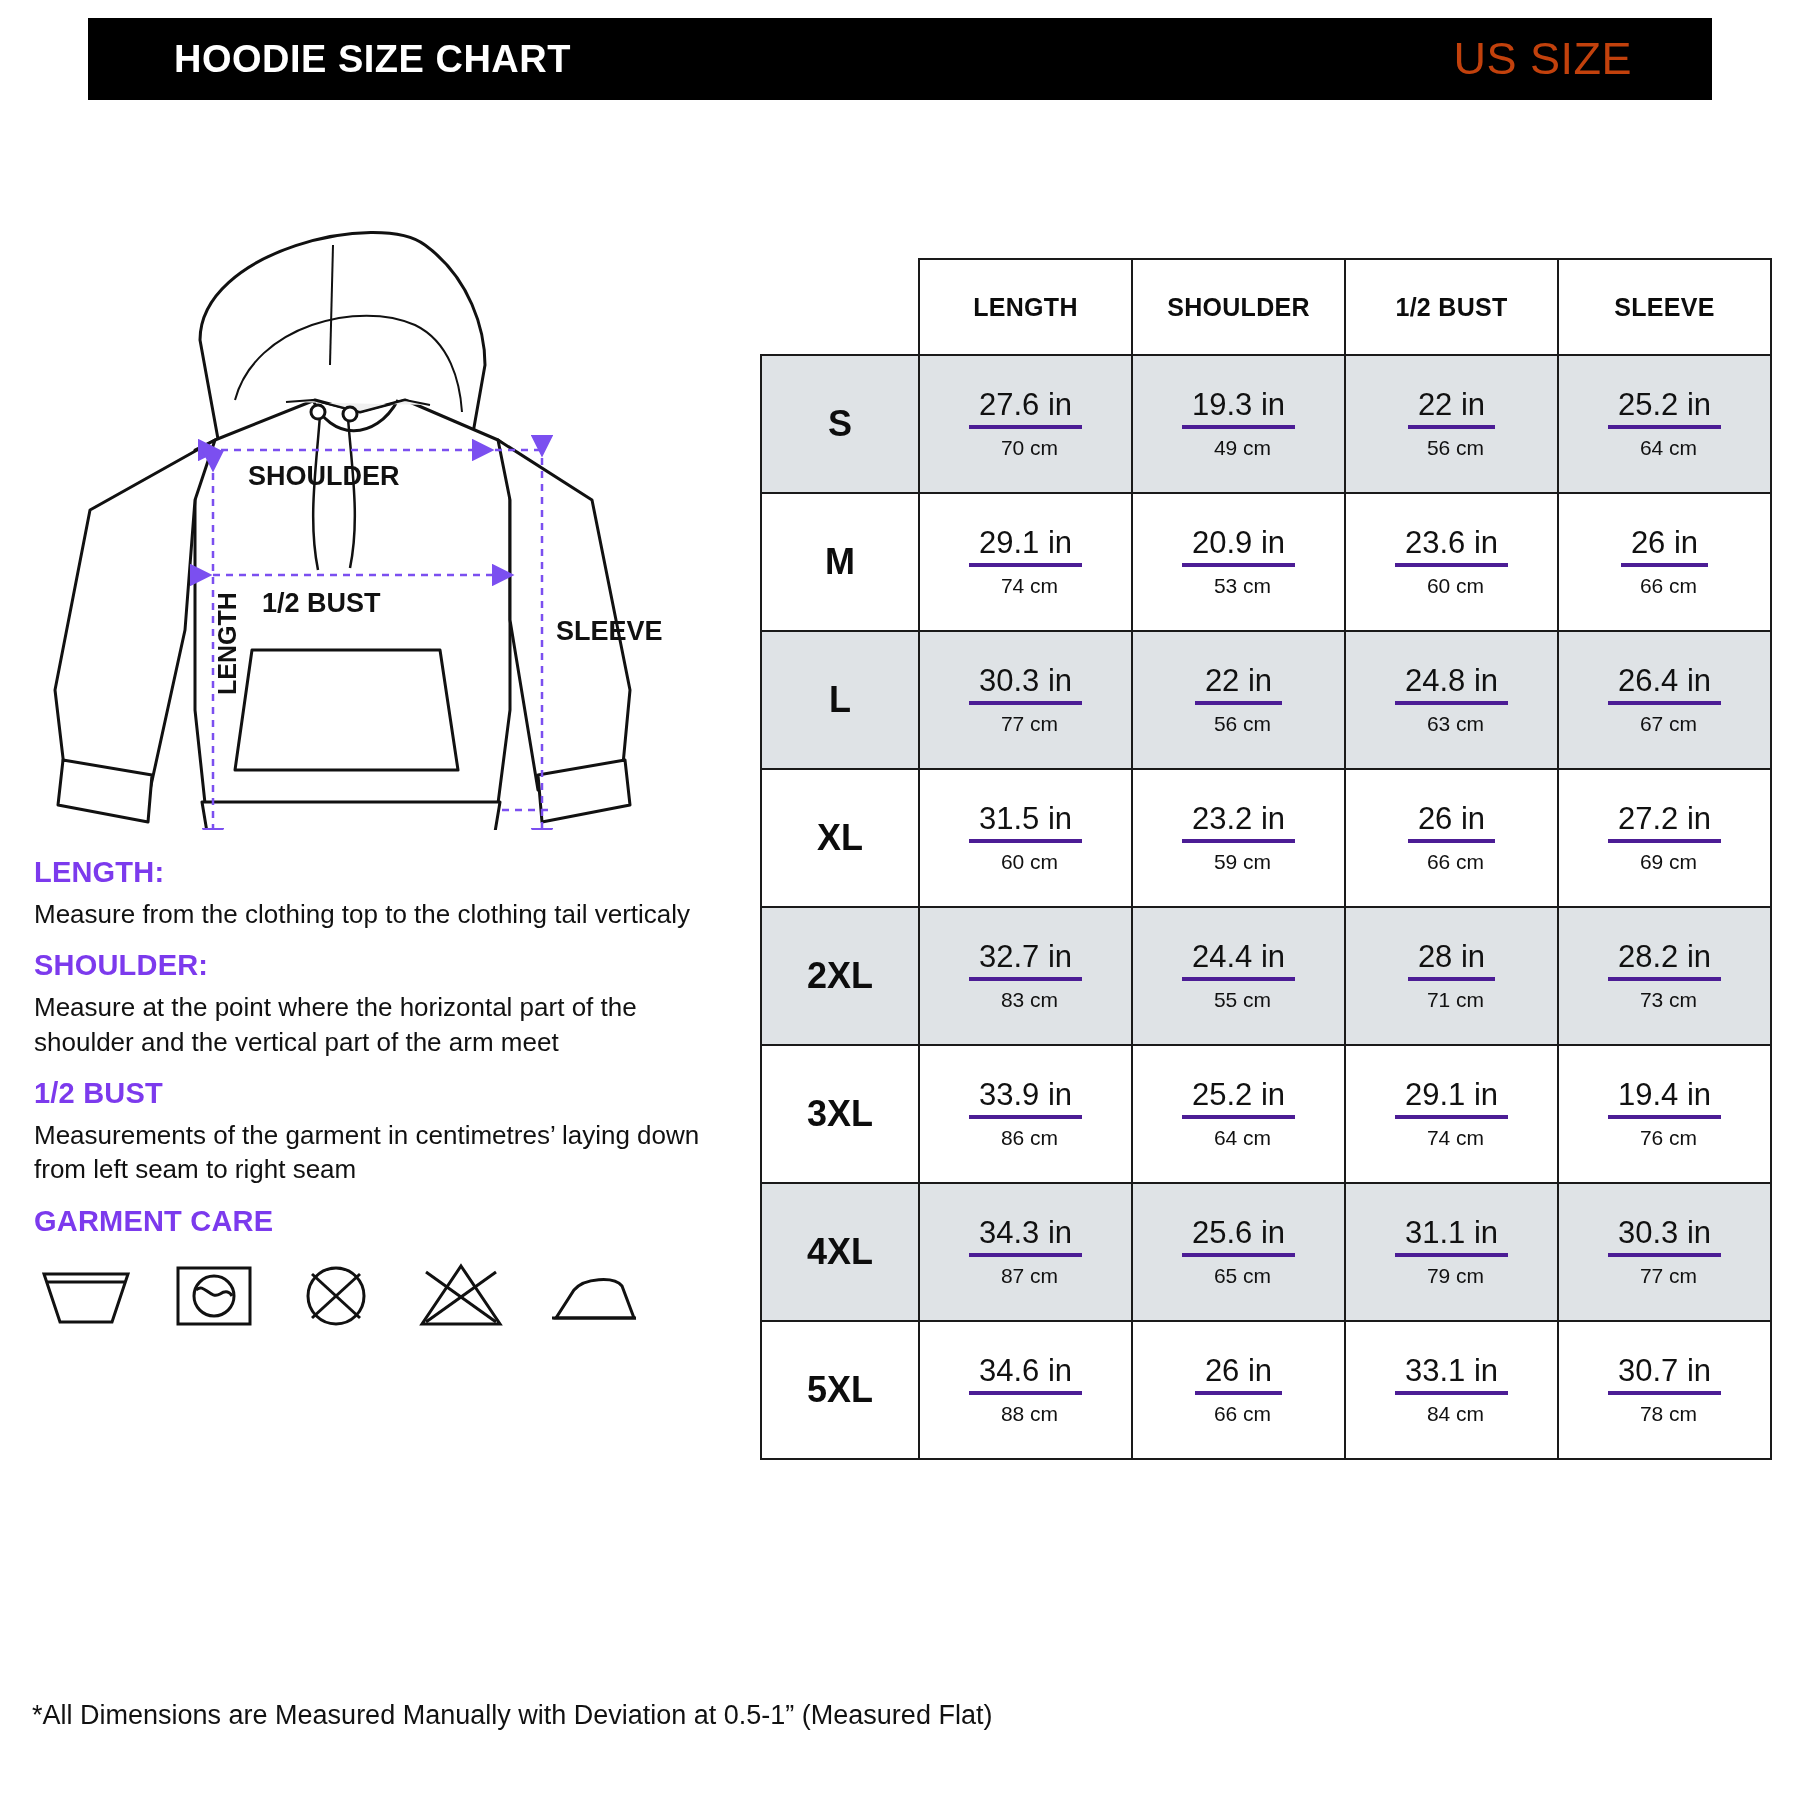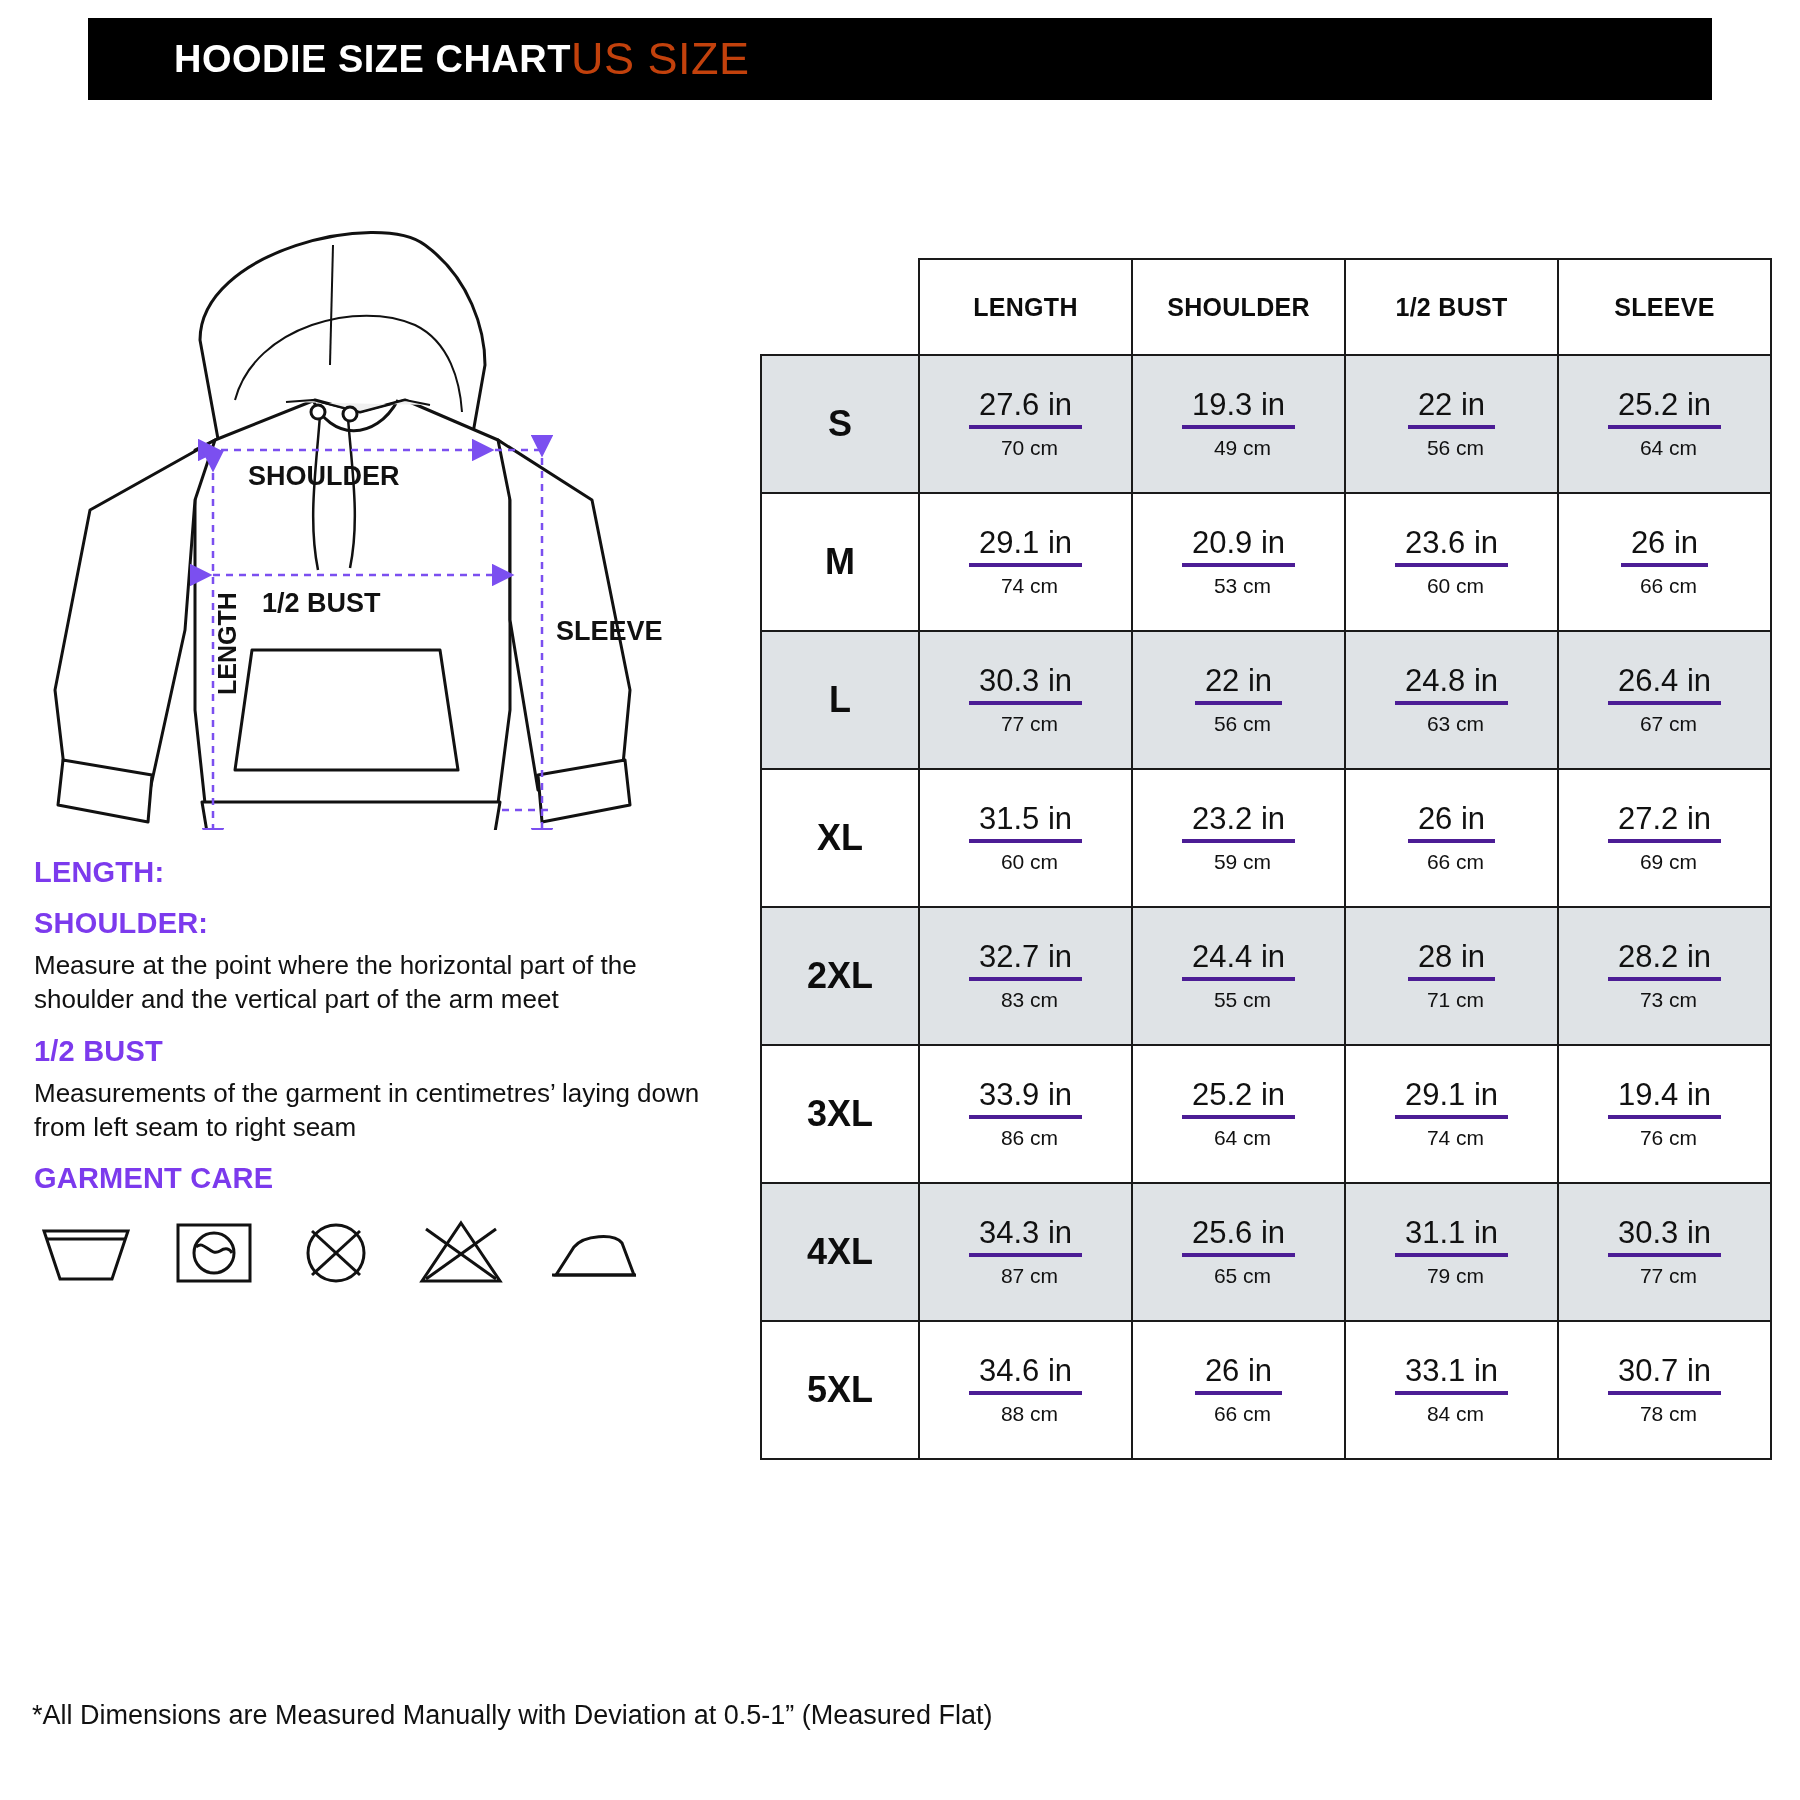--- a/index.html
+++ b/index.html
@@ -17,20 +17,21 @@
   }
 
   
   .header-bar {
     position: absolute;
     left: 88px; top: 18px;
     width: 1624px; height: 82px;
     background: #000000;
     display: flex;
     align-items: center;
+    justify-content: space-between;
     padding: 0 40px 0 86px;
   }
   .header-title {
     color: #ffffff;
     font-size: 38px;
     font-weight: bold;
     letter-spacing: 0.5px;
   }
   .header-right {
     color: #c2410c;
@@ -204,20 +205,21 @@
         </g>
         <text x="218" y="335" font-family="Liberation Sans, sans-serif" font-size="27" font-weight="bold" fill="#111">SHOULDER</text>
         <text x="232" y="462" font-family="Liberation Sans, sans-serif" font-size="27" font-weight="bold" fill="#111">1/2 BUST</text>
         <text x="0" y="0" font-family="Liberation Sans, sans-serif" font-size="25" font-weight="bold" fill="#111" transform="translate(206,545) rotate(-90)">LENGTH</text>
         <text x="526" y="490" font-family="Liberation Sans, sans-serif" font-size="27" font-weight="bold" fill="#111">SLEEVE</text>
       </svg>
     </div>
 
     <div class="desc">
       <h3 class="first">LENGTH:</h3>
+      <p>Measure from the clothing top to the clothing tail verticaly</p>
       <h3>SHOULDER:</h3>
       <p>Measure at the point where the horizontal part of the shoulder and the vertical part of the arm meet</p>
       <h3>1/2 BUST</h3>
       <p>Measurements of the garment in centimetres’ laying down from left seam to right seam</p>
       <h3>GARMENT CARE</h3>
     </div>
 
     <div class="care-icons">
 
       <span>

